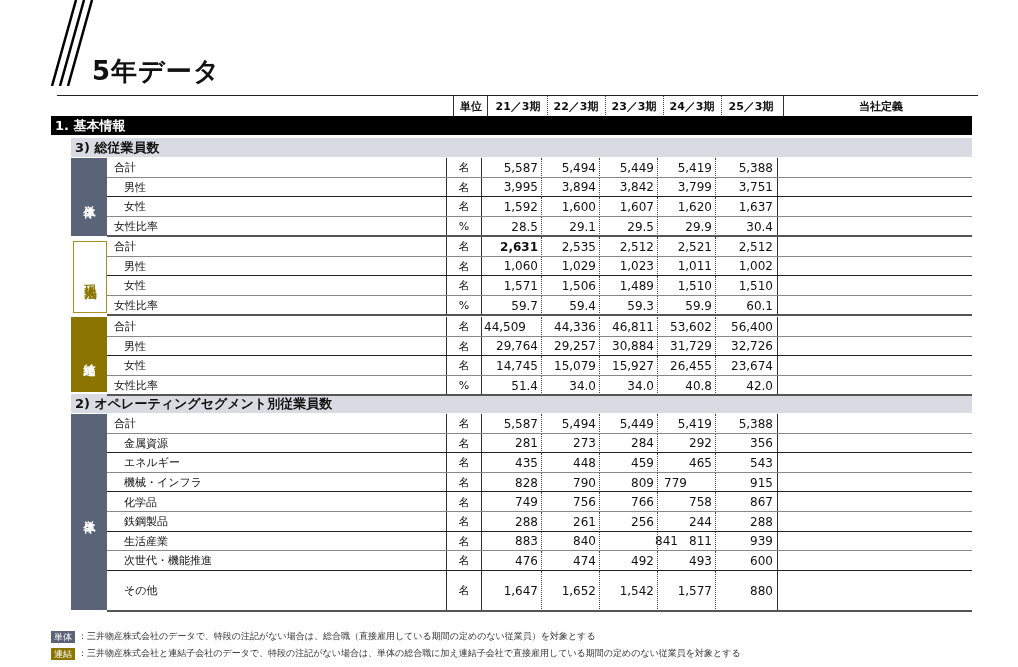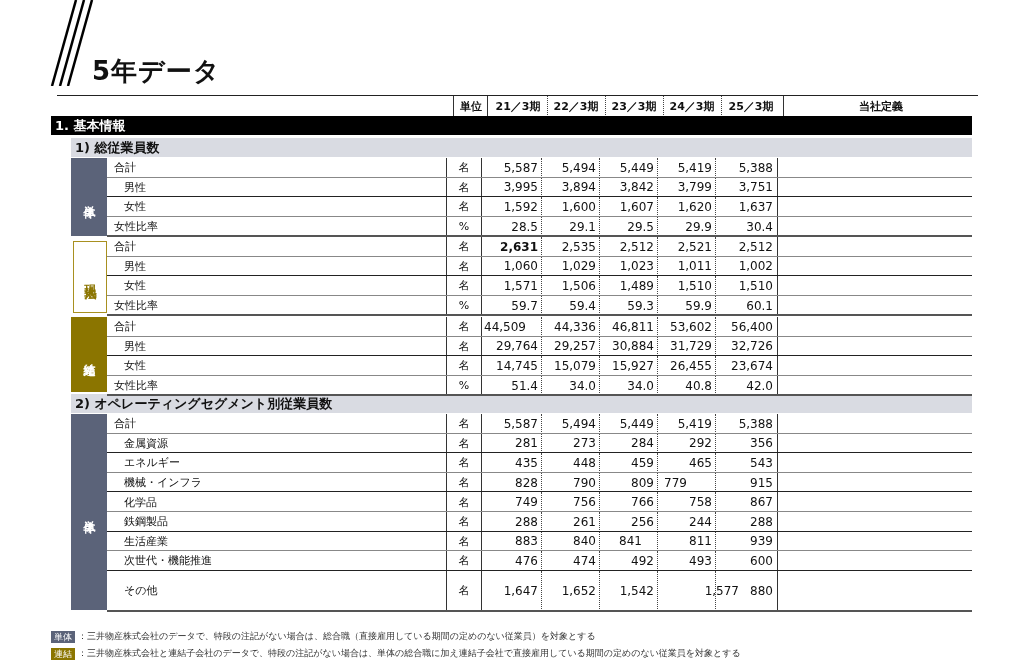--- a/index.html
+++ b/index.html
@@ -47,21 +47,21 @@
   <div class="cell" style="left:548px;width:58px;">23／3期</div>
   <div class="dline" style="left:606px;top:0;height:21px;"></div>
   <div class="cell" style="left:606px;width:58px;">24／3期</div>
   <div class="dline" style="left:664px;top:0;height:21px;"></div>
   <div class="cell" style="left:664px;width:60px;">25／3期</div>
   <div class="vline" style="left:726px;top:0;height:21px;"></div>
   <div class="cell" style="left:727px;width:194px;">当社定義</div>
 </div>
 
 <div class="sec1">1. 基本情報</div>
-<div class="subsec" style="top:138px;">1) 総従業員数</div>
+<div class="subsec" style="top:138px;">3) 総従業員数</div>
 <div class="subsec" style="top:394px;">2) オペレーティングセグメント別従業員数</div>
 
 <div class="grp blue" style="top:158px;height:78px;">単体</div>
 <div class="grp outline" style="top:241px;height:72px;">現地法人</div>
 <div class="grp gold" style="top:317px;height:75px;">連結</div>
 <div class="grp blue" style="top:414px;height:196px;">単体</div>
 
 <div id="rows">
     <div class="row" style="top: 158px; height: 19.6px;">
       <span class="lbl">合計</span>
@@ -371,21 +371,21 @@
     </div>
     <div class="row" style="top: 531.6px; height: 19.6px;">
       <span class="lbl ind">生活産業</span>
       <div class="vline" style="left:339px;top:0;height:19.6px;border-left:1.5px solid #333;"></div>
       <span class="unit">名</span>
       <div class="vline" style="left:374px;top:0;height:19.6px;"></div>
       <span class="v" style="left:379px;">883</span>
       <div class="dline" style="left:434px;top:0;height:19.6px;"></div>
       <span class="v" style="left:437px;">840</span>
       <div class="dline" style="left:492px;top:0;height:19.6px;"></div>
-      <span class="v" style="left:483px;">841</span>
+      <span class="v" style="left:519px;">841</span>
       <div class="dline" style="left:550px;top:0;height:19.6px;"></div>
       <span class="v" style="left:553px;">811</span>
       <div class="dline" style="left:608px;top:0;height:19.6px;"></div>
       <span class="v" style="left:614px;">939</span>
       <div class="vline" style="left:670px;top:0;height:19.6px;"></div>
       <div class="bl" style="top:18.6px;border-top:1.5px solid #888;"></div>
     </div>
     <div class="row" style="top: 551.2px; height: 19.6px;">
       <span class="lbl ind">次世代・機能推進</span>
       <div class="vline" style="left:339px;top:0;height:19.6px;border-left:1.5px solid #333;"></div>
@@ -407,21 +407,21 @@
       <span class="lbl ind">その他</span>
       <div class="vline" style="left:339px;top:0;height:40px;border-left:1.5px solid #333;"></div>
       <span class="unit">名</span>
       <div class="vline" style="left:374px;top:0;height:40px;"></div>
       <span class="v" style="left:379px;">1,647</span>
       <div class="dline" style="left:434px;top:0;height:40px;"></div>
       <span class="v" style="left:437px;">1,652</span>
       <div class="dline" style="left:492px;top:0;height:40px;"></div>
       <span class="v" style="left:495px;">1,542</span>
       <div class="dline" style="left:550px;top:0;height:40px;"></div>
-      <span class="v" style="left:580px;">1,577</span>
+      <span class="v" style="left:553px;">1,577</span>
       <div class="dline" style="left:608px;top:0;height:40px;"></div>
       <span class="v" style="left:614px;">880</span>
       <div class="vline" style="left:670px;top:0;height:40px;"></div>
       <div class="bl" style="top:39px;border-top:2px solid #555;"></div>
     </div>
   </div>
 
 <div class="foot" style="top:630px;">
   <span class="tag" style="background:#5b6379;">単体</span>
   <span>：三井物産株式会社のデータで、特段の注記がない場合は、総合職（直接雇用している期間の定めのない従業員）を対象とする</span>

